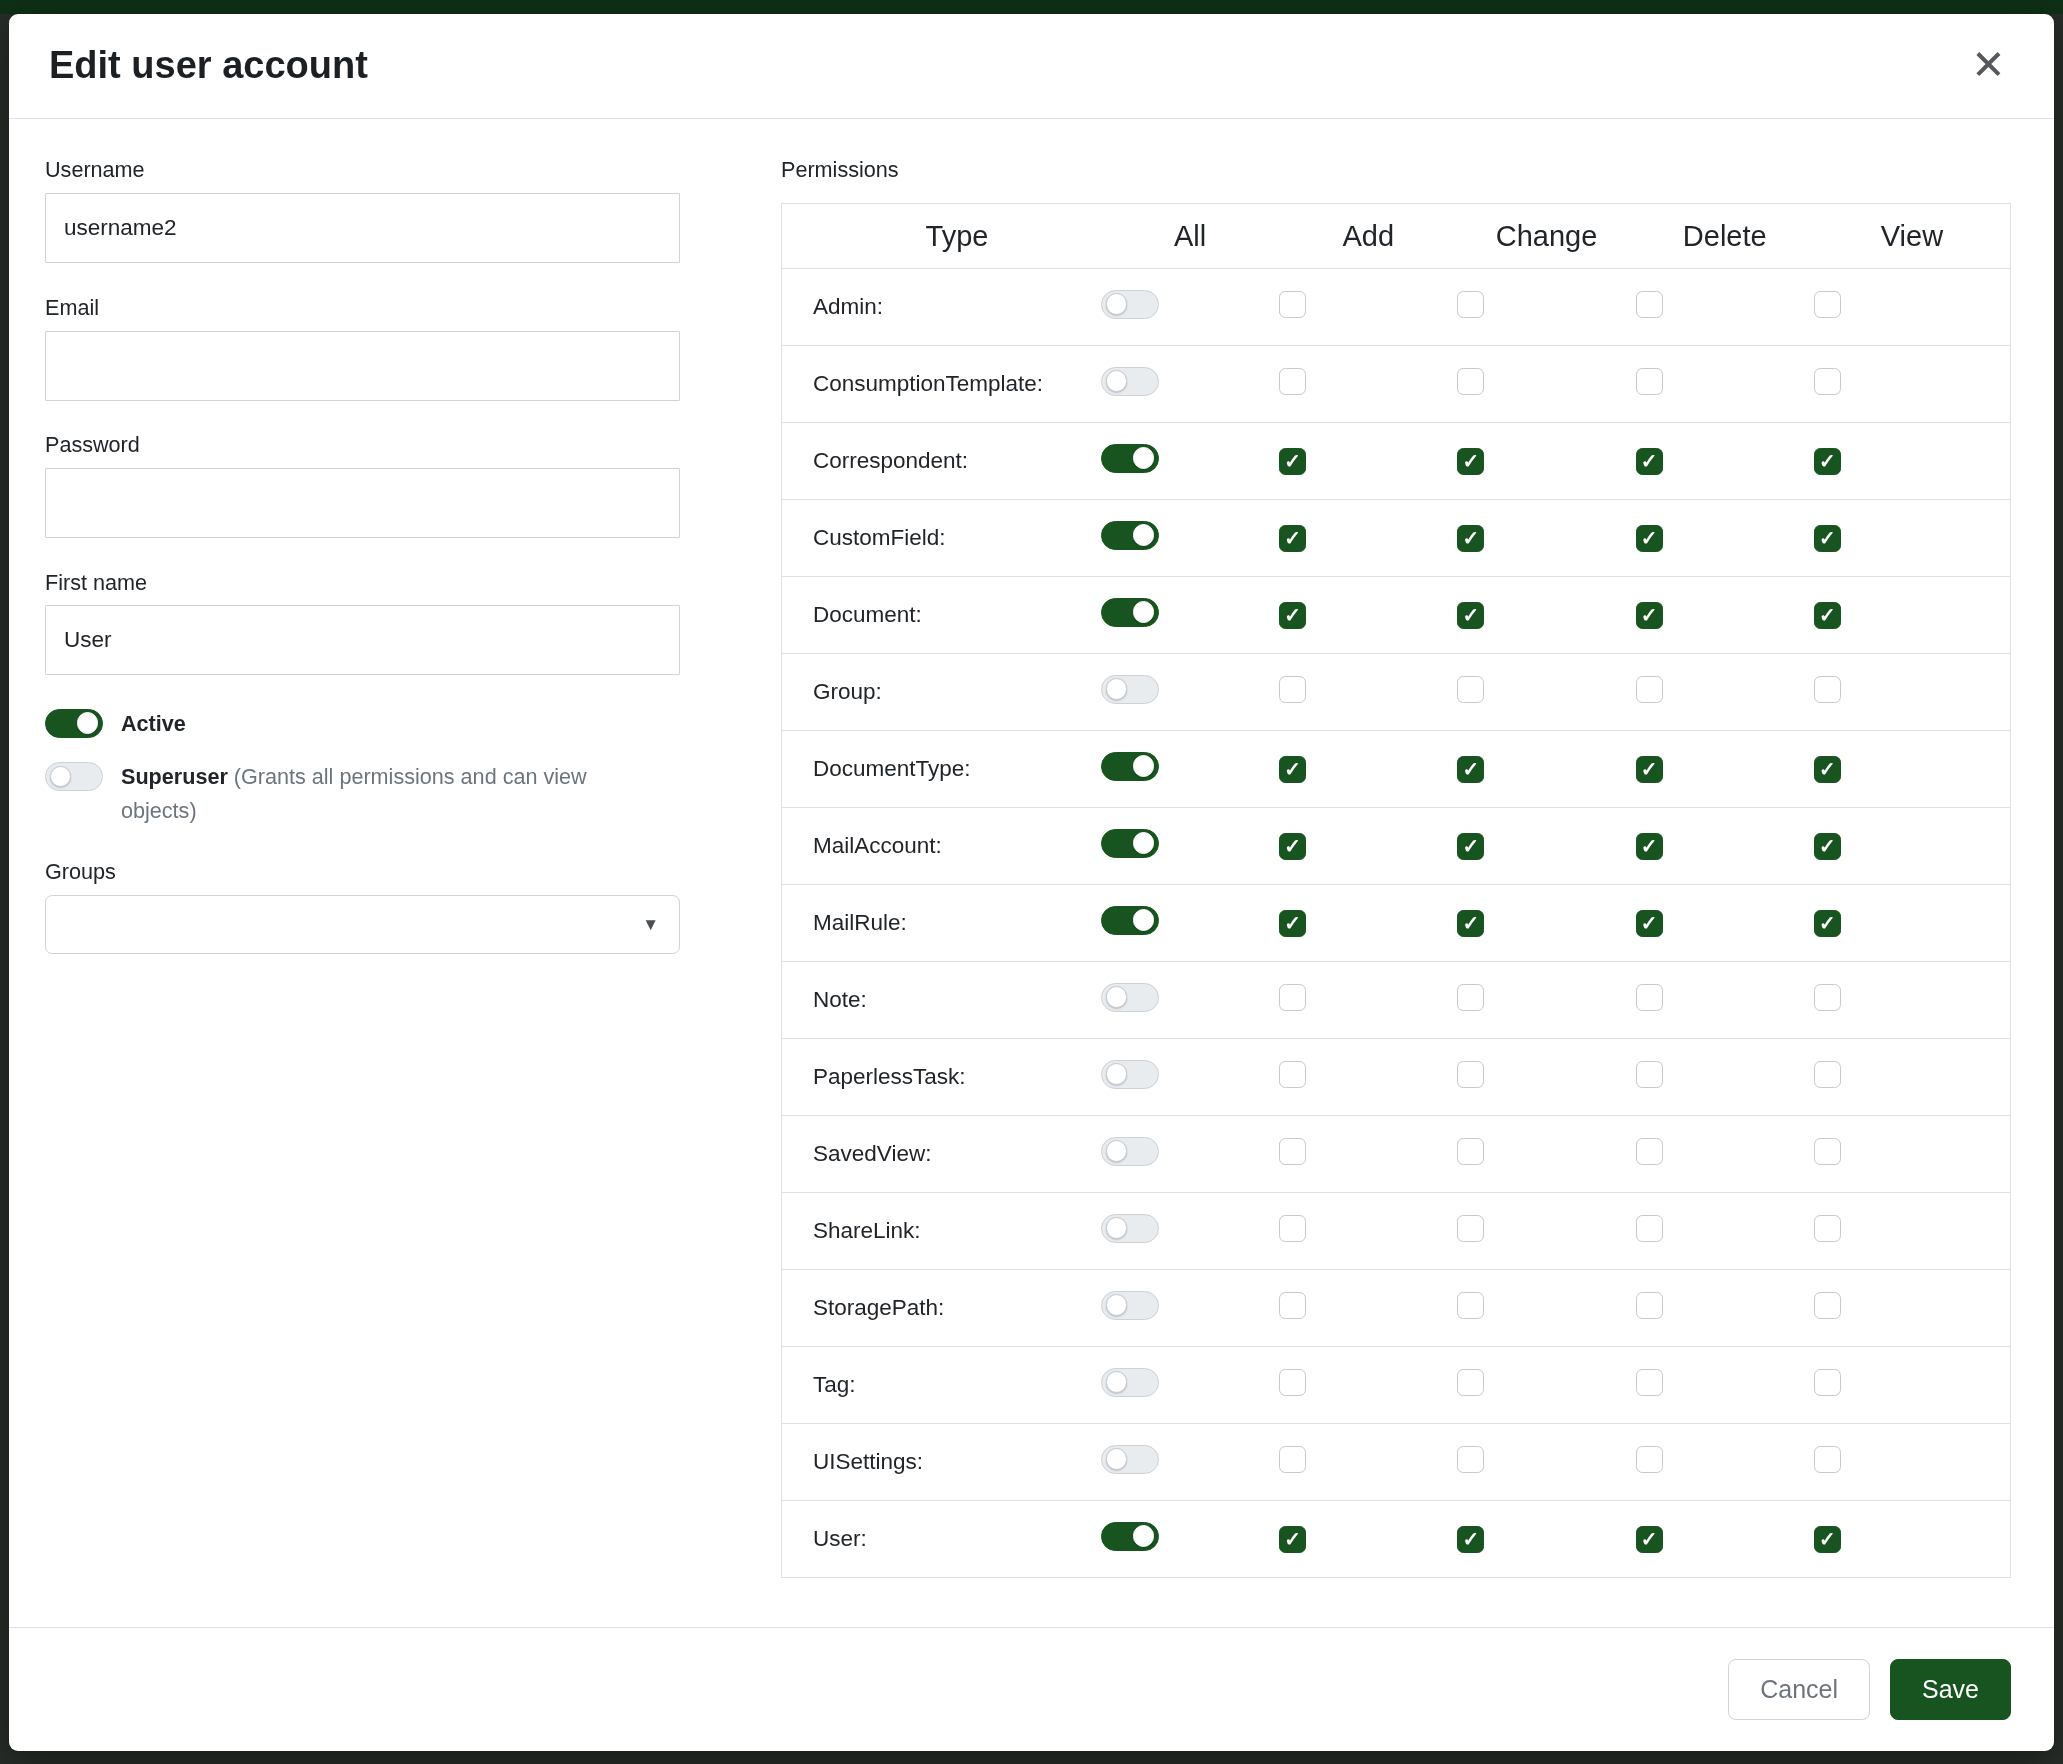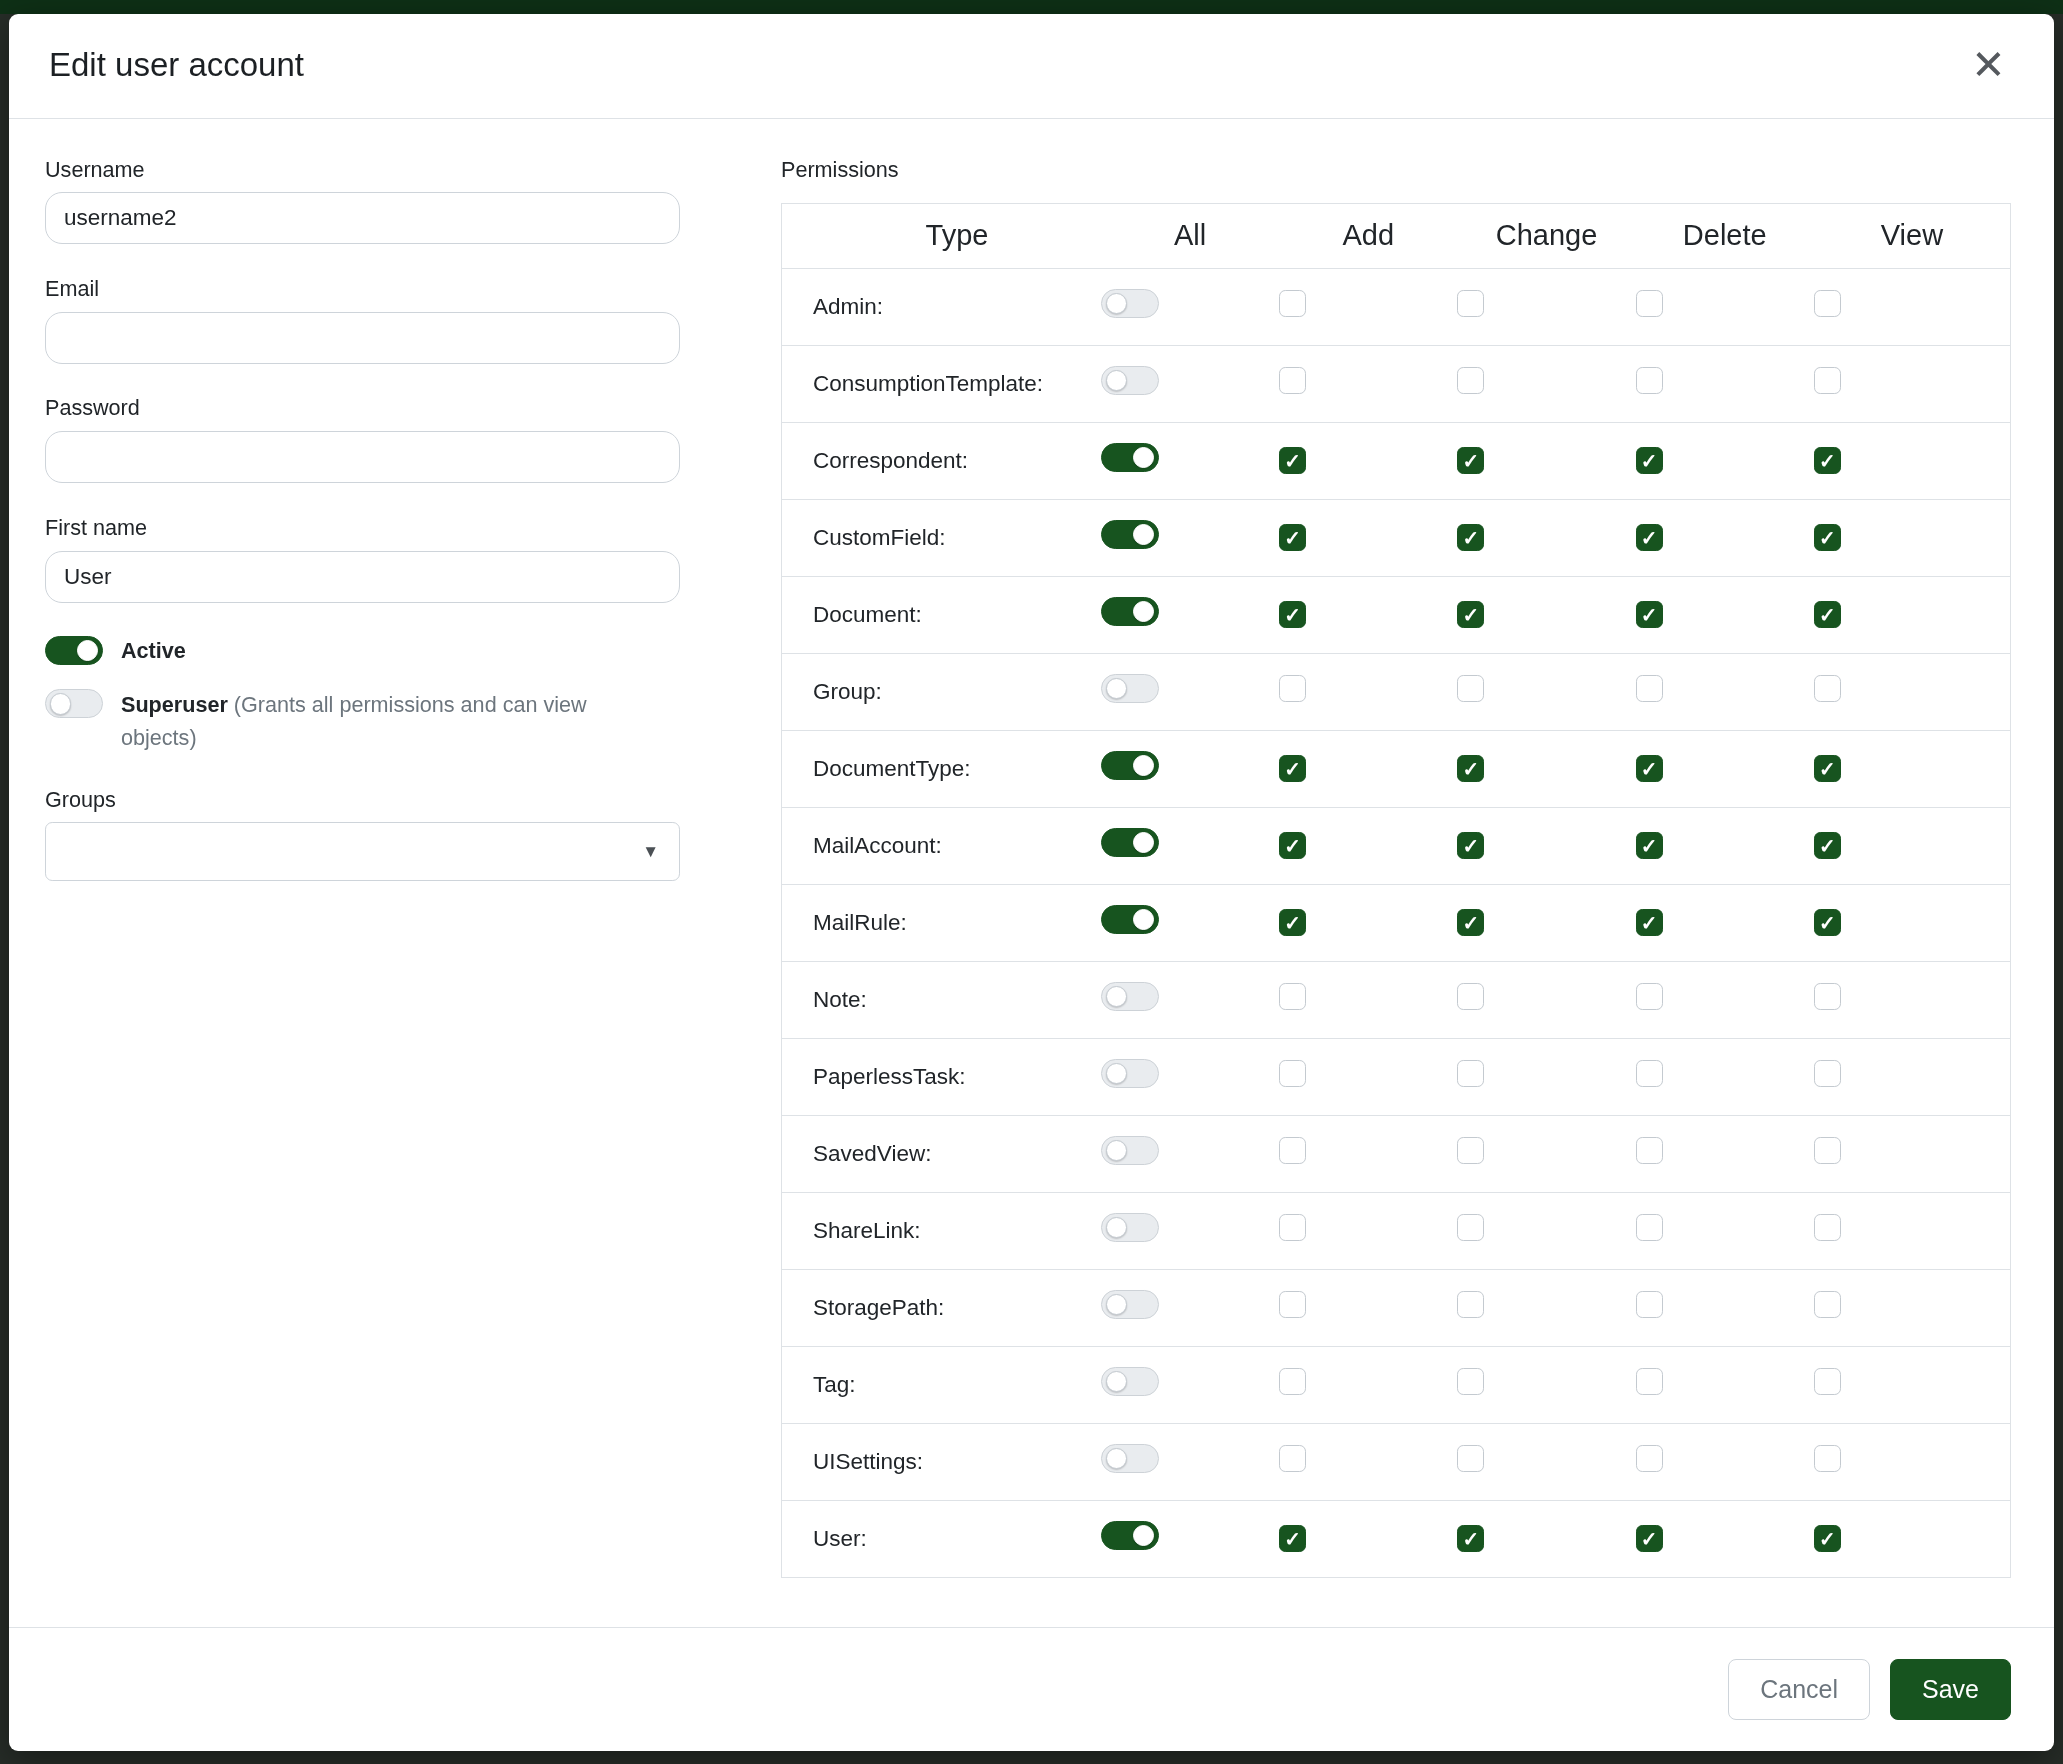--- a/index.html
+++ b/index.html
@@ -24,21 +24,21 @@
     box-shadow:0 9px 36px rgba(0,0,0,.4);
   }
   
   .modal-header {
     flex:none;
     display:flex; align-items:center; justify-content:space-between;
     padding:31px 43px 32px 40px;
     border-bottom:0.9px solid #dee2e6;
   }
   .modal-title {
-    font-size:33px; font-weight:400; color:#1c2024; line-height:1.1;
+    font-size:38px; font-weight:700; color:#1c2024; line-height:1.1;
   }
   .close-btn {
     background:none; border:none; cursor:pointer;
     font-size:41px; line-height:1; color:#55595e; padding:0 5.4px;
     font-weight:400;
   }
   
   .modal-body {
     flex:1 1 auto;
     display:flex;
@@ -46,22 +46,22 @@
     overflow:hidden;
   }
   .left-col { width:635px; flex:none; }
   .right-col { flex:1 1 auto; margin-left:70px;padding-left:31px; }
 
   .field-label {
     display:block;
     font-size:21.6px; color:#212529; margin-bottom:10px; line-height:1.2;
   }
   .text-input {
-    width:100%; height:52px;
-    border:0.9px solid #ced4da; border-radius:17px;
+    width:100%; height:70px;
+    border:0.9px solid #ced4da; border-radius:1px;
     font-size:22.5px; color:#212529; padding:0 18px;
     font-family:"Liberation Sans", sans-serif;
     background:#fff; outline:none;
   }
   .form-group { margin-bottom:31.5px; }
 
   
   .toggle {
     width:58px; height:29px; border-radius:14.4px;
     background:#e9ecef; border:0.9px solid #cdd2d7;

